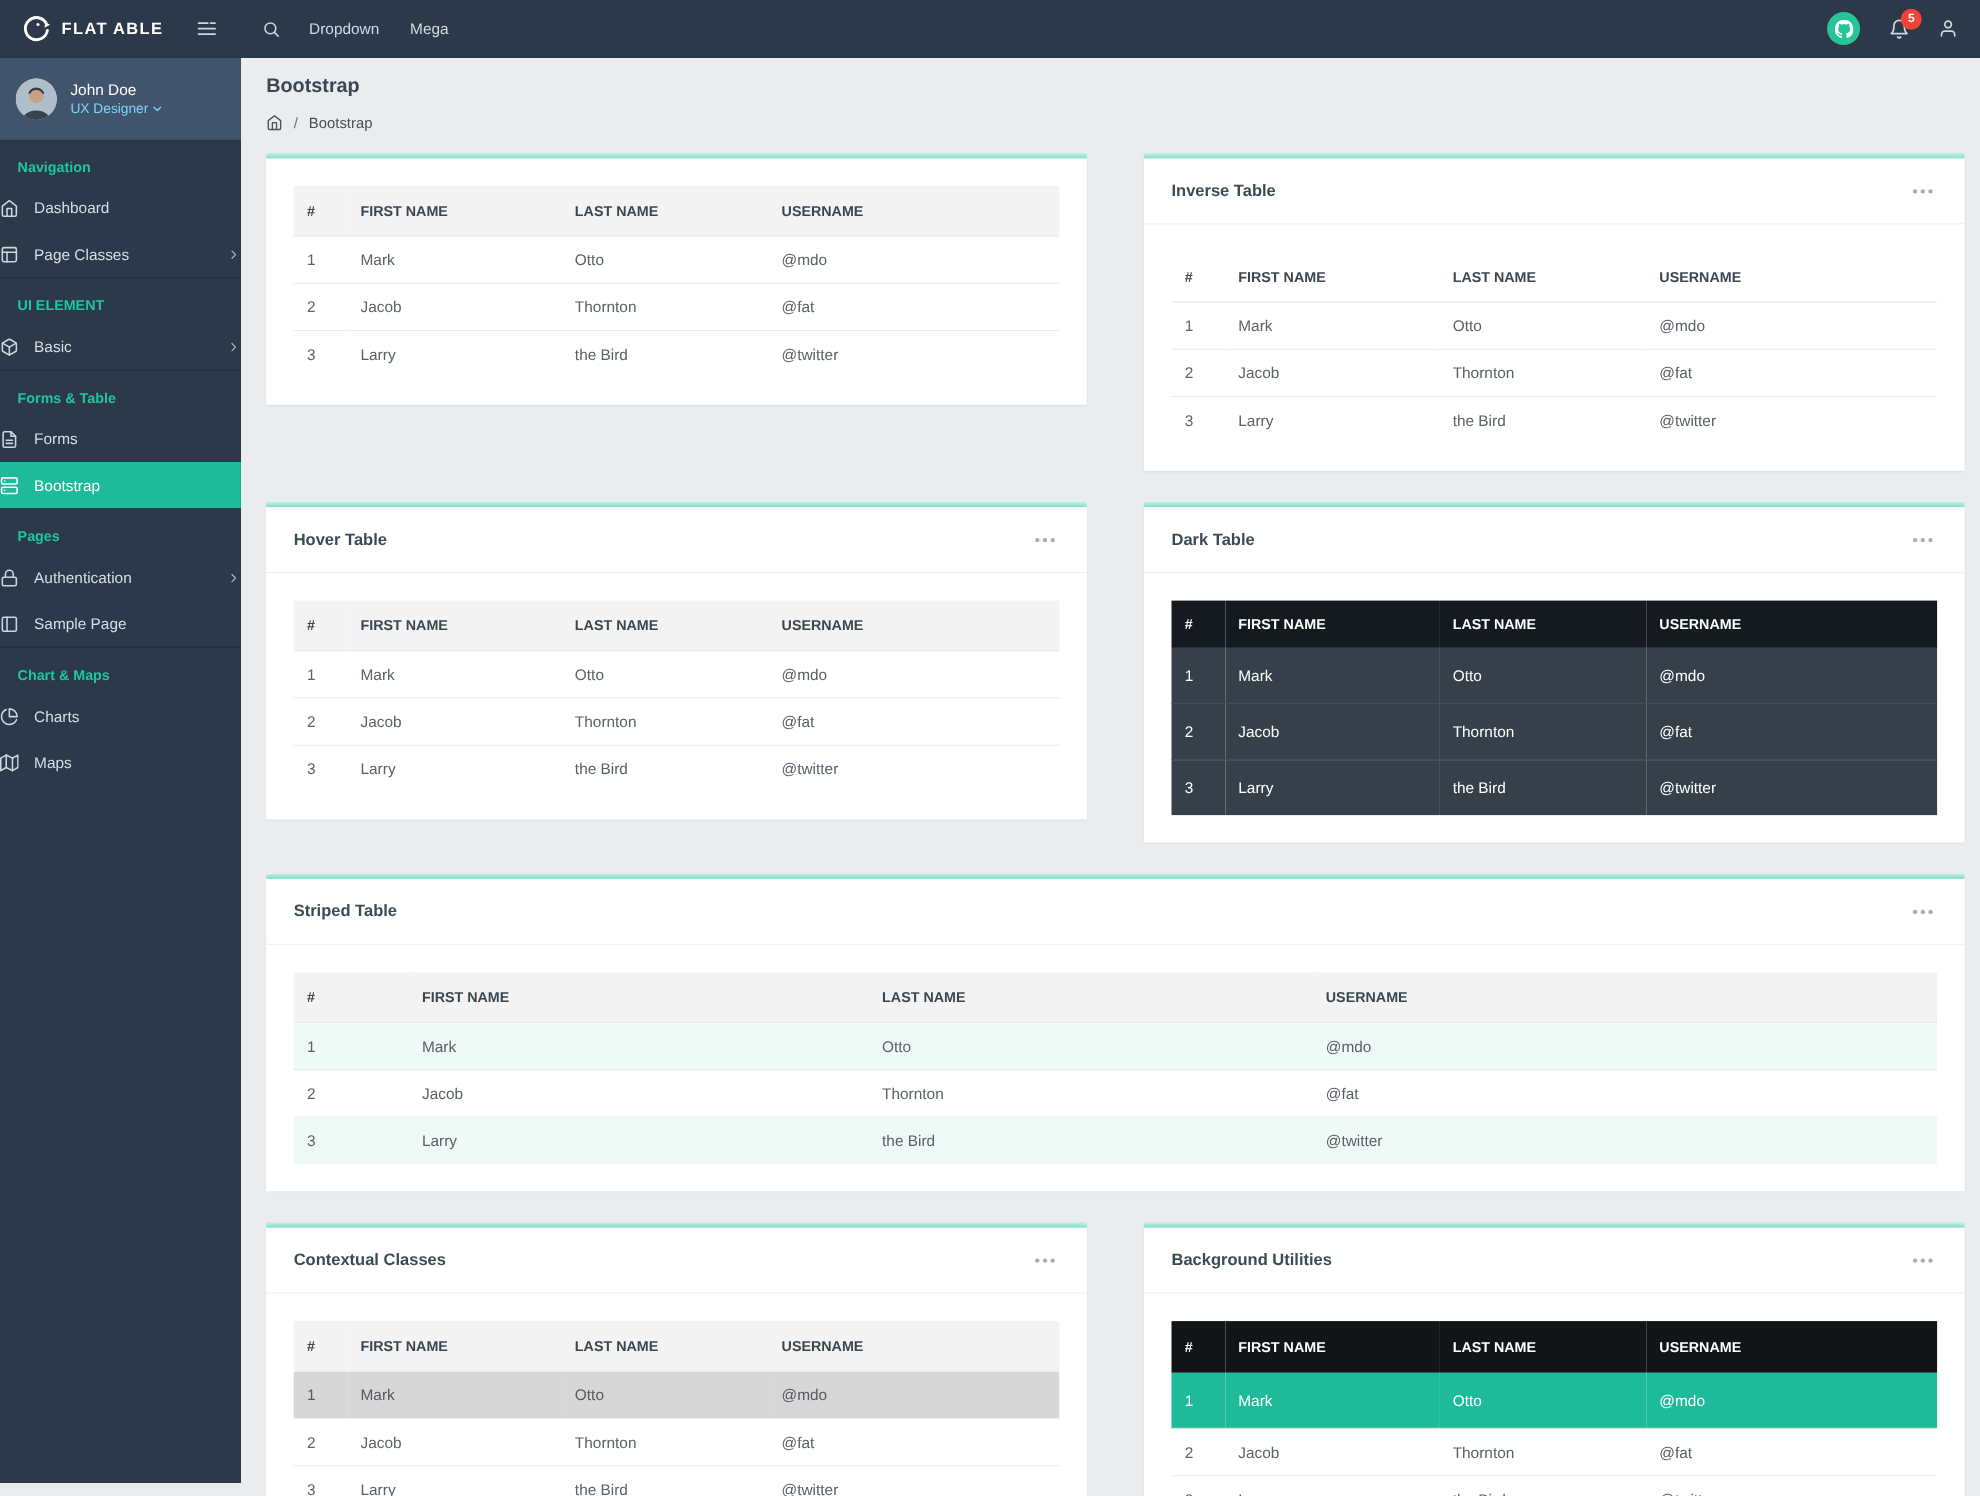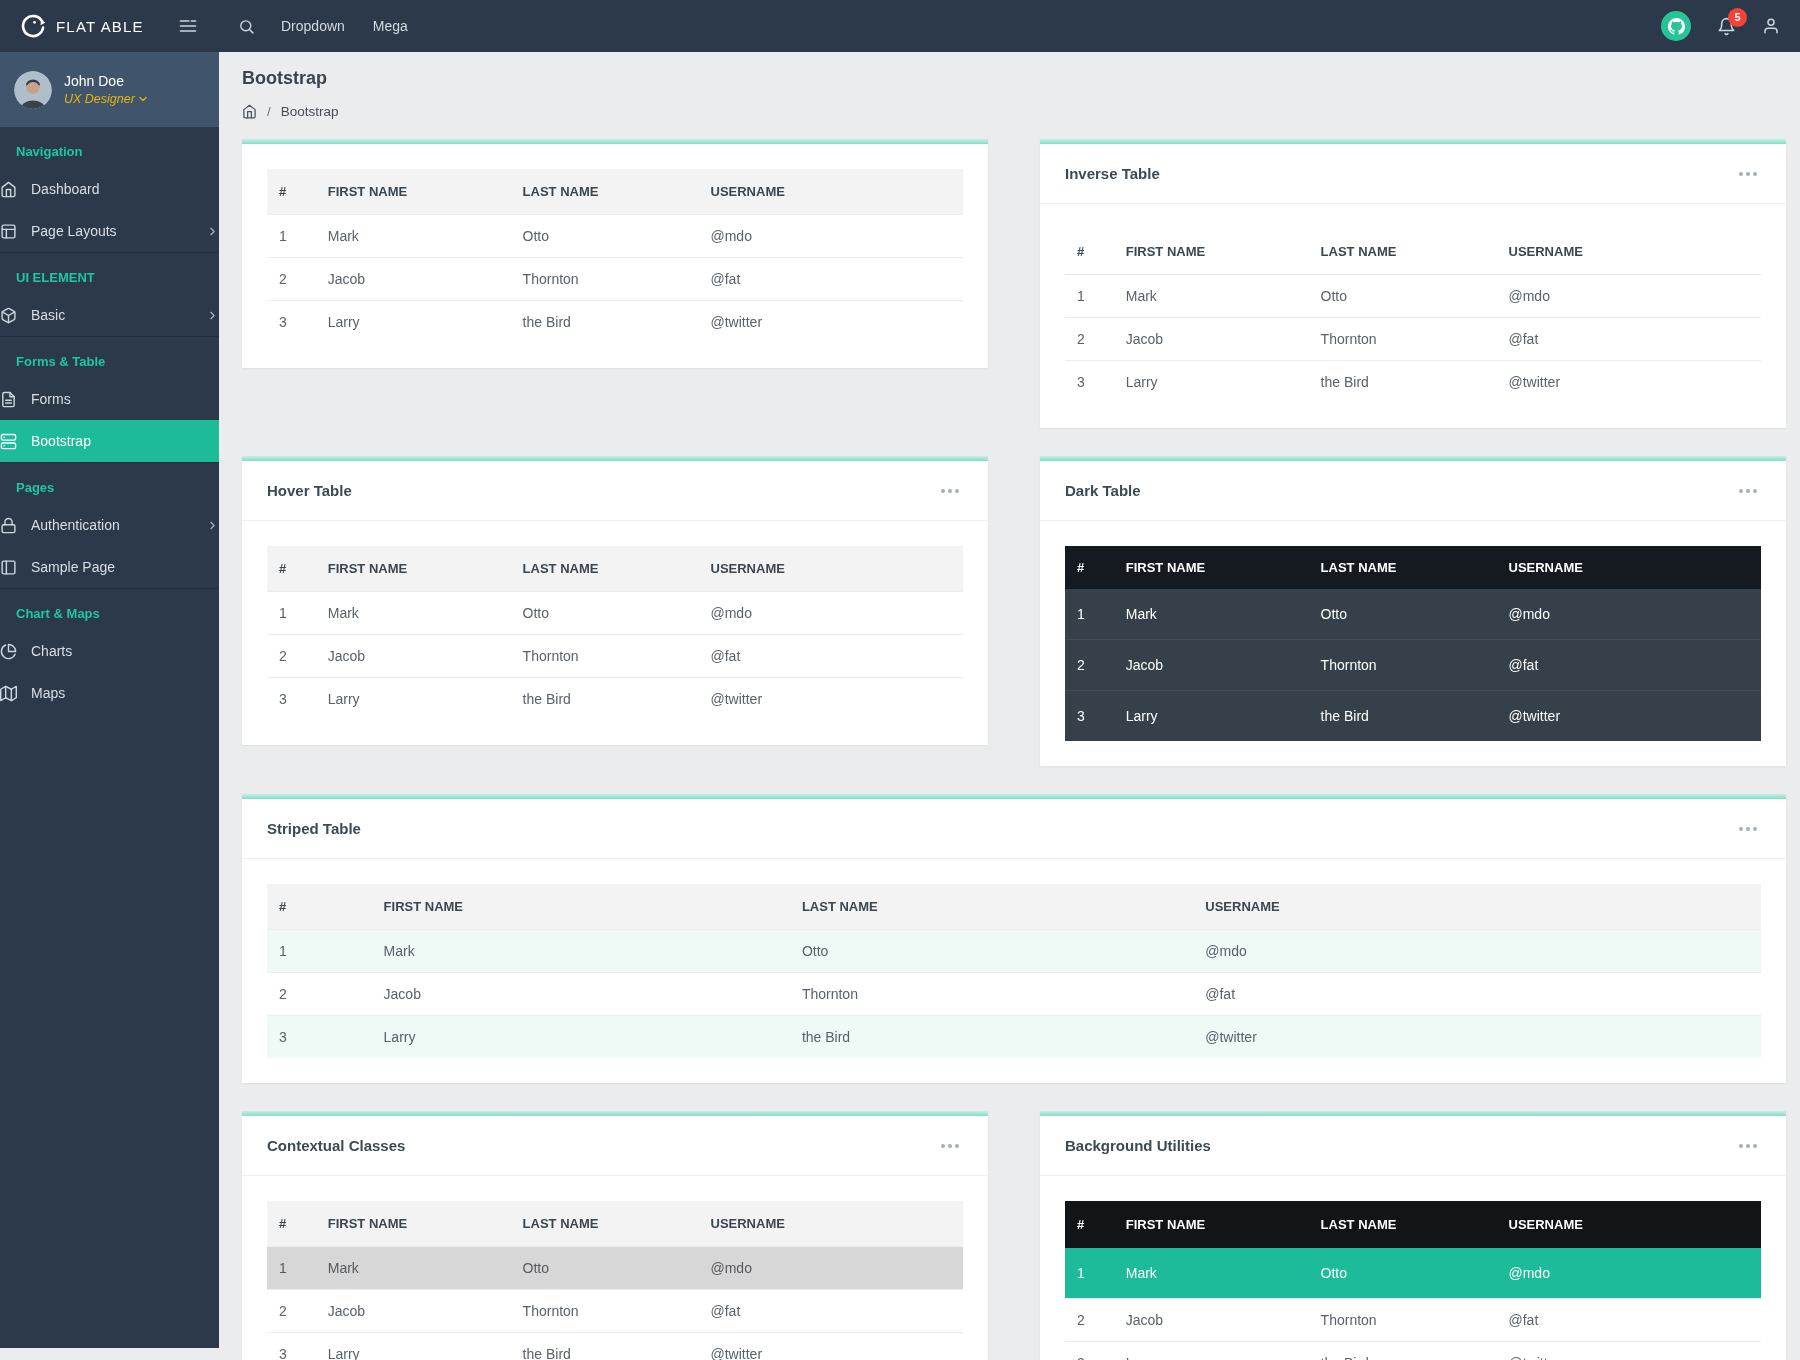--- a/index.html
+++ b/index.html
@@ -10,41 +10,41 @@
   }
   *{margin:0;padding:0;box-sizing:border-box;}
   html,body{width:1800px;height:1360px;overflow:hidden;}
   body{font-family:"Liberation Sans","DejaVu Sans",sans-serif;background:var(--page-bg);}
   svg{display:block;}
 
   
   .navbar{position:fixed;top:0;left:0;width:1800px;height:52px;background:var(--navbar-bg);
     display:flex;align-items:center;z-index:20;}
   .brand{display:flex;align-items:center;gap:10px;padding-left:20px;width:166px;color:#fff;cursor:pointer;}
-  .brand-name{font-size:15px;font-weight:400;letter-spacing:1.2px;color:#fff;white-space:nowrap;}
+  .brand-name{font-size:15px;font-weight:700;letter-spacing:1.2px;color:#fff;white-space:nowrap;}
   .icon-btn{background:none;border:none;cursor:pointer;color:#cdd5dd;display:flex;align-items:center;justify-content:center;}
   .nav-left{display:flex;align-items:center;flex:1;}
   .hamburger{margin-left:12px;}
   .search-btn{margin-left:40px;}
   .nav-menu{display:flex;align-items:flex-start;margin-left:26px;gap:28px;}
   .nav-menu-item{color:#d3dae1;font-size:14px;cursor:pointer;}
   .nav-right{display:flex;align-items:center;gap:26px;padding-right:20px;}
   .github-btn{width:30px;height:30px;border-radius:50%;background:var(--github-green);}
   .bell-wrap{position:relative;}
   .badge{position:absolute;top:-9px;right:-11px;min-width:19px;height:19px;border-radius:50%;
     background:var(--badge-red);color:#fff;font-size:11px;font-weight:700;display:flex;
     align-items:center;justify-content:center;}
 
   
   .sidebar{position:fixed;top:52px;left:0;bottom:12px;width:219px;background:var(--sidebar-bg);z-index:10;}
   .user-card{height:75px;background:var(--user-panel-bg);display:flex;align-items:center;
     gap:12px;padding:0 14px;cursor:pointer;}
   .avatar{width:38px;height:38px;border-radius:50%;overflow:hidden;flex:0 0 38px;}
   .user-name{font-size:14px;color:#ffffff;margin-bottom:3px;}
-  .user-role{font-size:12.5px;color:#eab308;display:flex;align-items:center;gap:2px;font-style:italic;}
+  .user-role{font-size:12.5px;color:#7dd3fc;display:flex;align-items:center;gap:2px;}
   .menu-group{border-top:1px solid rgba(0,0,0,0.18);}
   .menu-group:first-child{border-top:none;}
   .menu-caption{color:var(--accent-caption);font-size:13px;font-weight:700;padding:17px 16px 9px;}
   .menu-item{display:flex;align-items:center;height:42px;padding:0 0;gap:14px;
     color:#d8dee4;font-size:14px;cursor:pointer;}
   .menu-item .mi-icon{color:#cdd6dd;}
   .menu-item .chev{margin-left:auto;color:#aeb9c3;}
   .menu-item.active{background:var(--accent);color:#fff;}
   .menu-item.active .mi-icon{color:#fff;}
 
@@ -199,21 +199,21 @@
         <span>Dashboard</span>
       </div>
       <div class="menu-item">
         <span class="mi-icon">
           <svg width="17" height="17" viewBox="0 0 24 24" fill="none" stroke="currentColor" stroke-width="2" stroke-linecap="round" stroke-linejoin="round">
               <rect x="3" y="3" width="18" height="18" rx="2"></rect>
               <line x1="3" y1="9" x2="21" y2="9"></line>
               <line x1="9" y1="21" x2="9" y2="9"></line>
             </svg>
         </span>
-        <span>Page Layouts</span>
+        <span>Page Classes</span>
         <span class="chev">
           <svg width="13" height="13" viewBox="0 0 24 24" fill="none" stroke="currentColor" stroke-width="2" stroke-linecap="round" stroke-linejoin="round">
               <polyline points="9 18 15 12 9 6"></polyline>
             </svg>
         </span>
       </div>
     </div>
 
     <div class="menu-group">
       <div class="menu-caption">UI ELEMENT</div>

